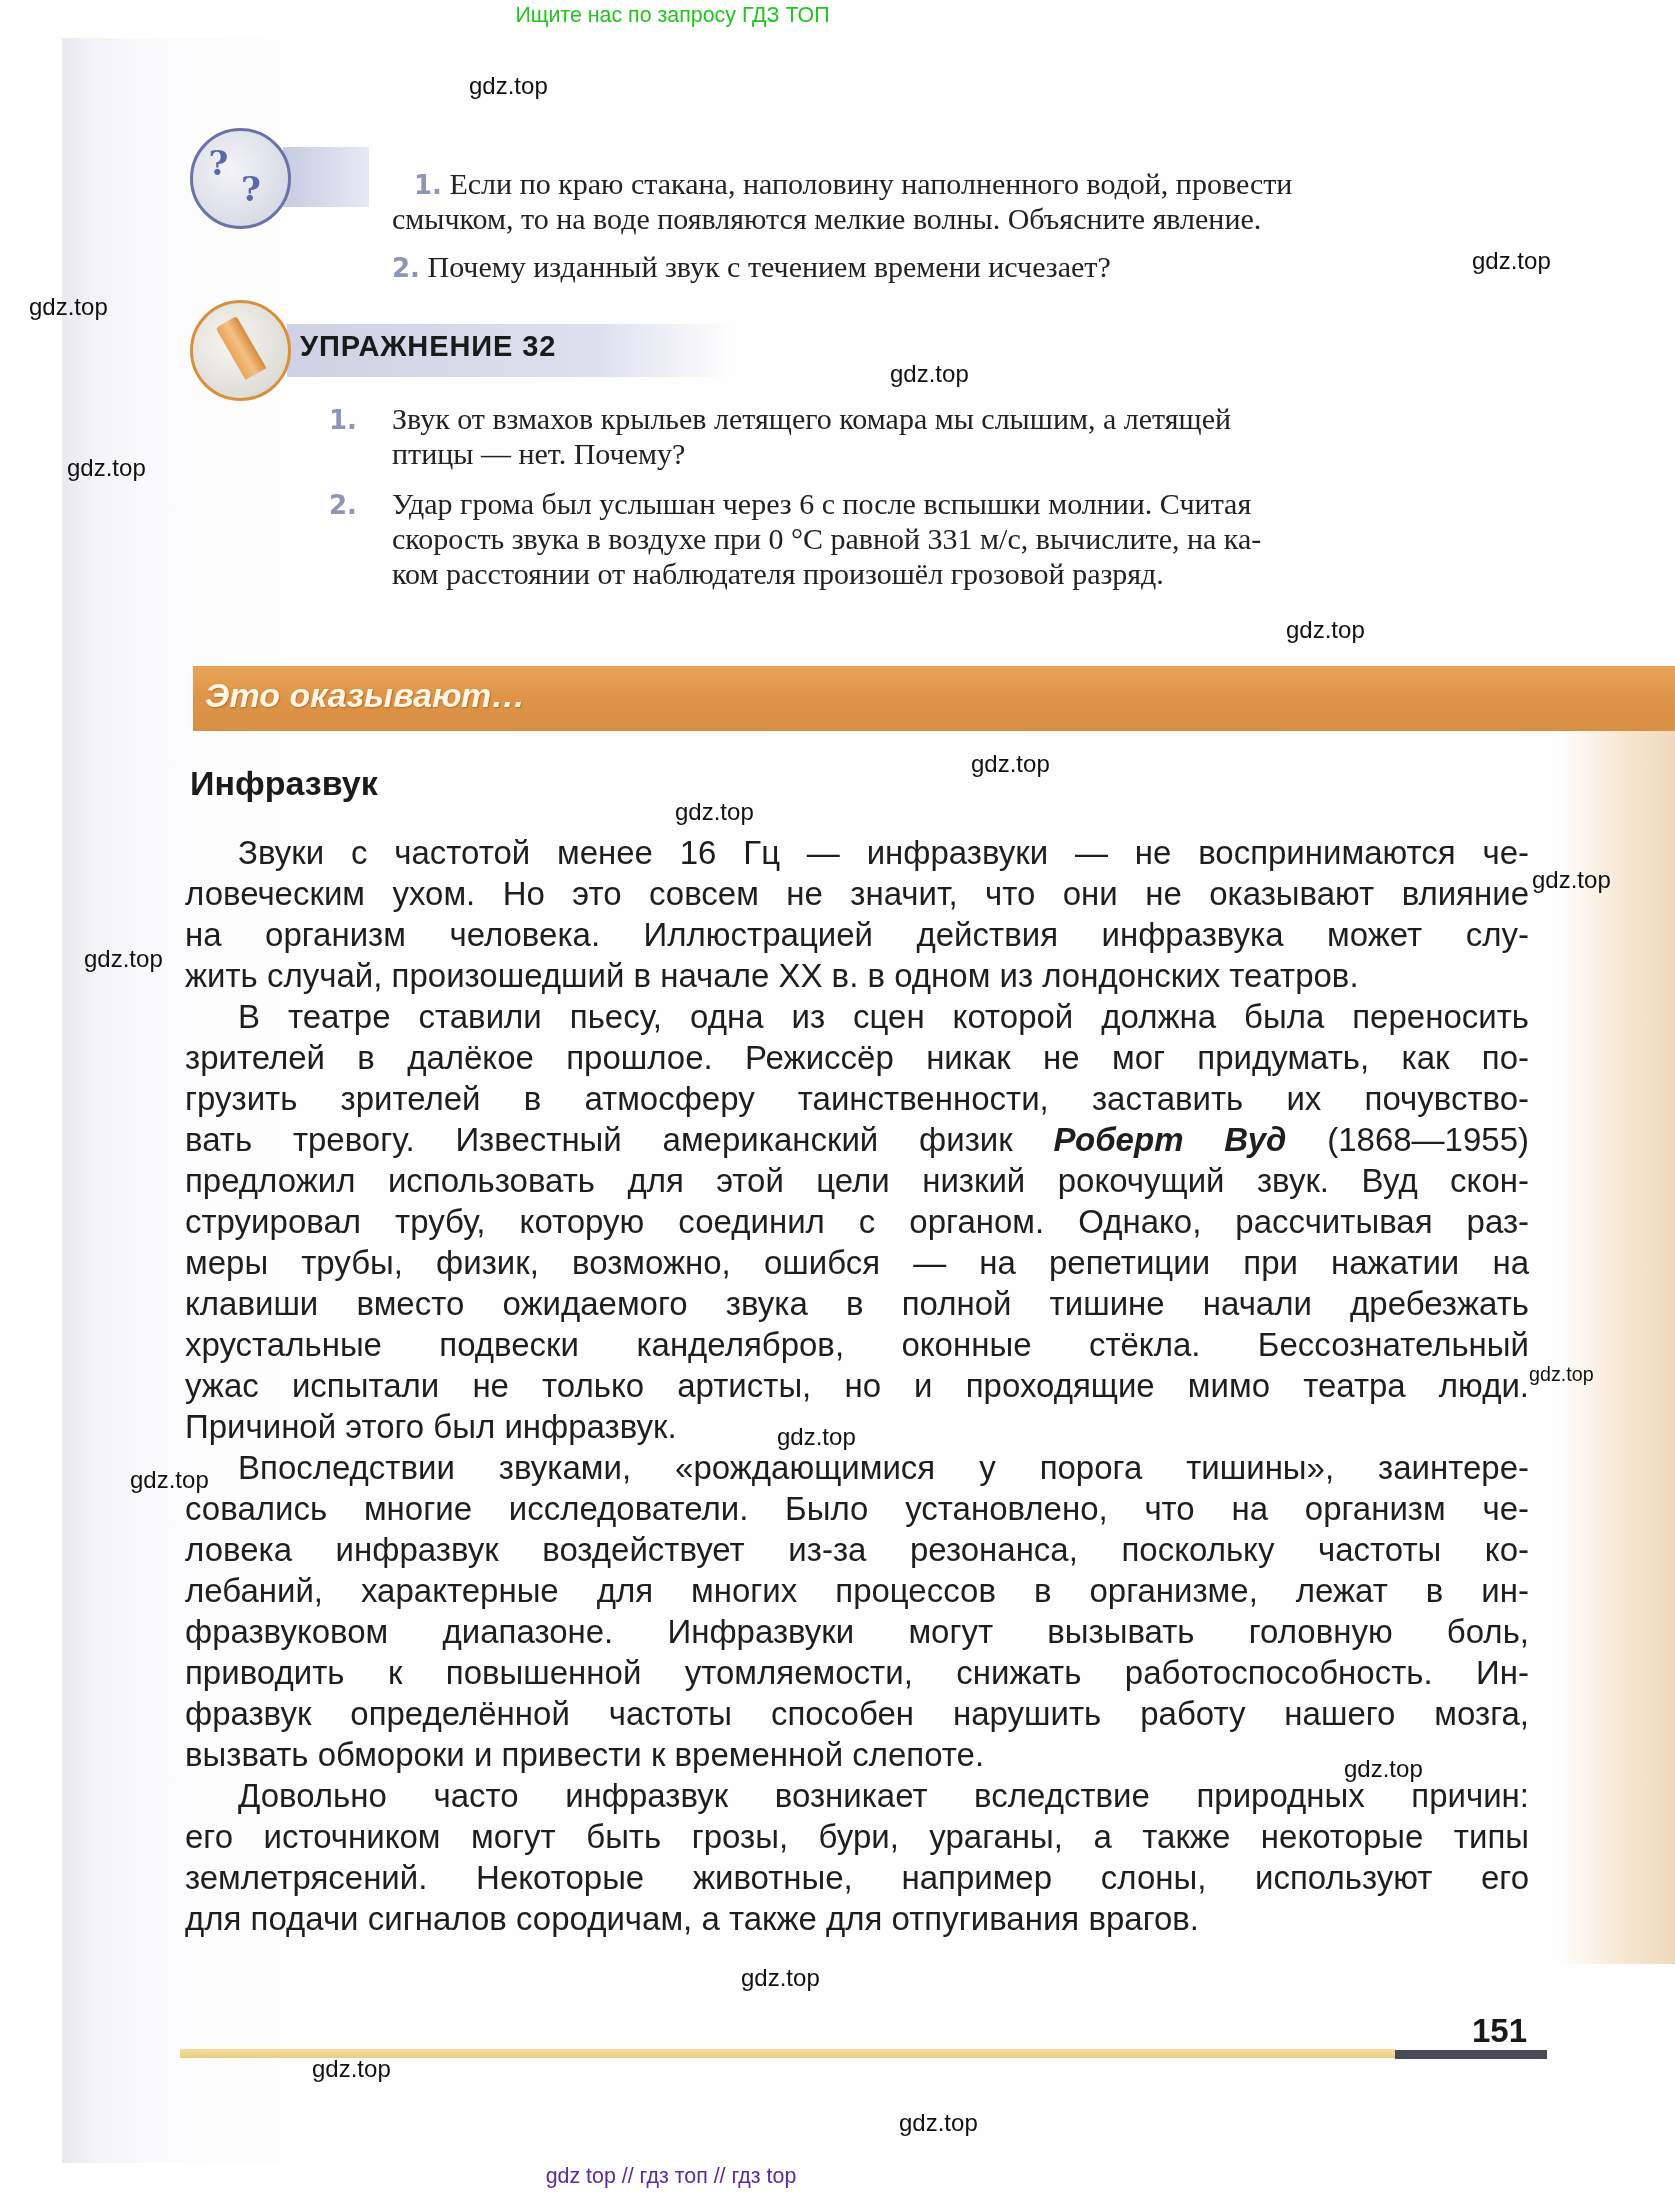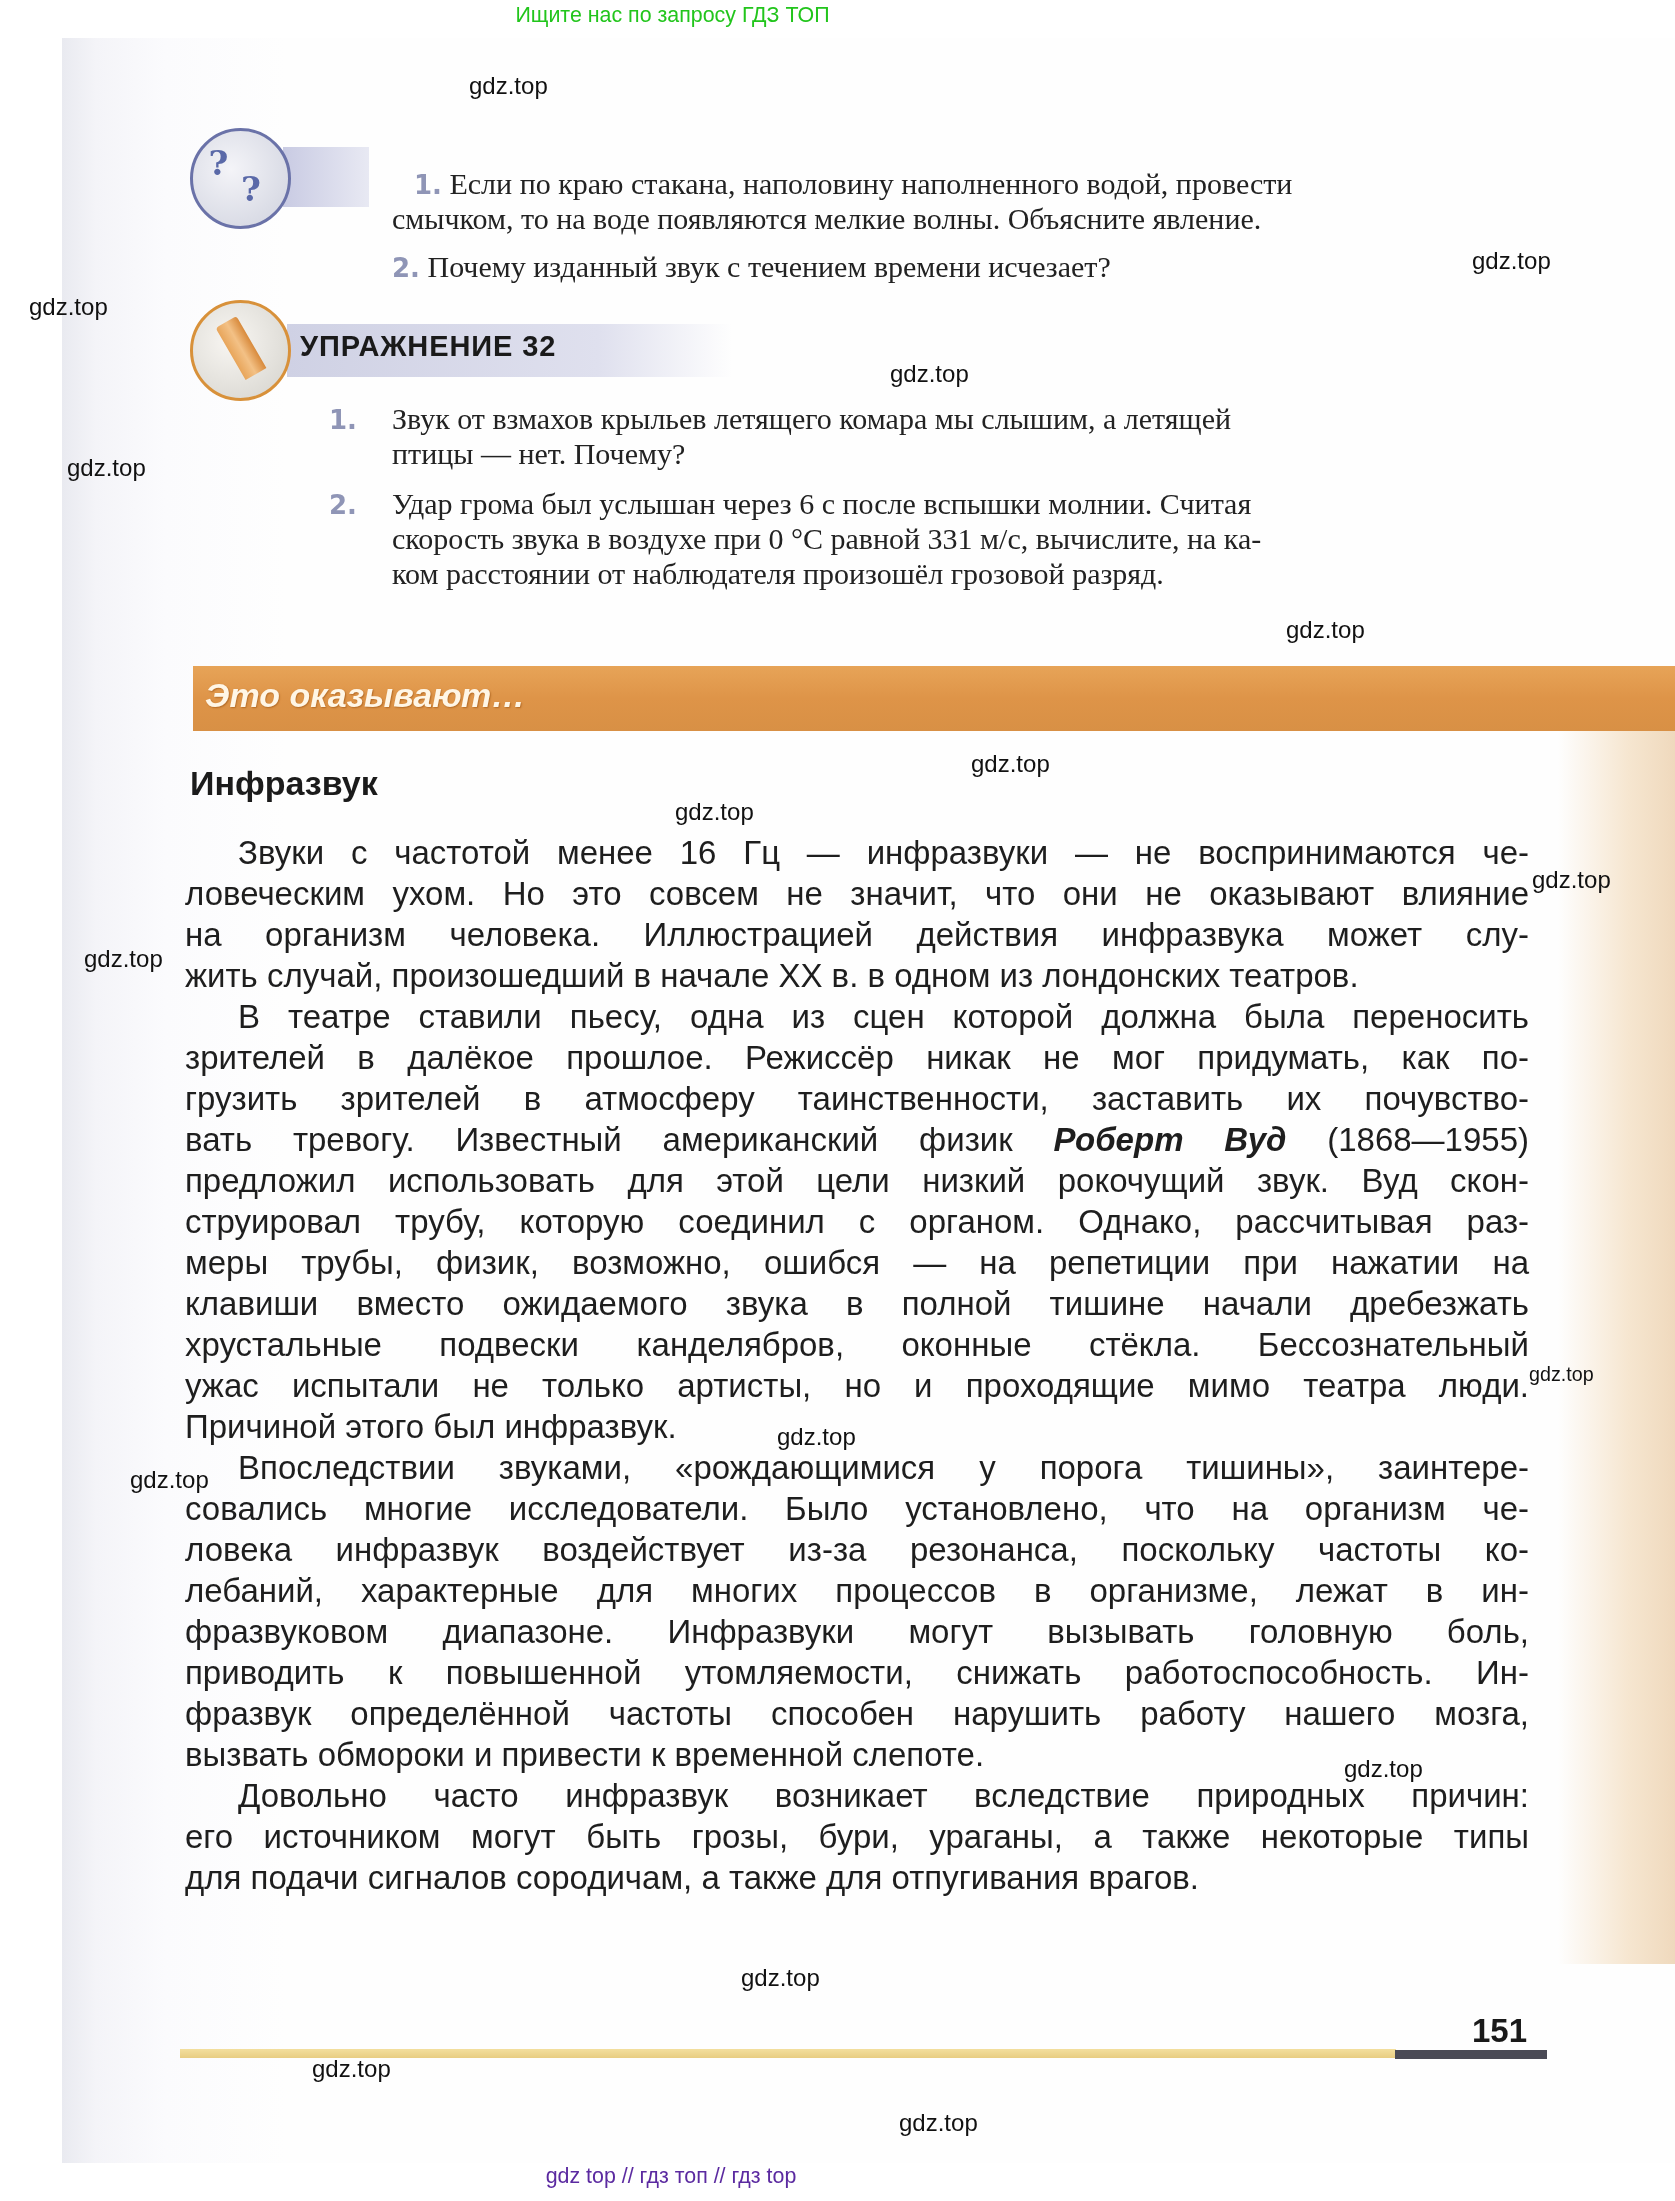--- a/index.html
+++ b/index.html
@@ -165,20 +165,21 @@
   <span class="line indent">Впоследствии звуками, «рождающимися у порога тишины», заинтере-</span>
   <span class="line">совались многие исследователи. Было установлено, что на организм че-</span>
   <span class="line">ловека инфразвук воздействует из-за резонанса, поскольку частоты ко-</span>
   <span class="line">лебаний, характерные для многих процессов в организме, лежат в ин-</span>
   <span class="line">фразвуковом диапазоне. Инфразвуки могут вызывать головную боль,</span>
   <span class="line">приводить к повышенной утомляемости, снижать работоспособность. Ин-</span>
   <span class="line">фразвук определённой частоты способен нарушить работу нашего мозга,</span>
   <span class="line last">вызвать обмороки и привести к временной слепоте.</span>
   <span class="line indent">Довольно часто инфразвук возникает вследствие природных причин:</span>
   <span class="line">его источником могут быть грозы, бури, ураганы, а также некоторые типы</span>
+  <span class="line">землетрясений. Некоторые животные, например слоны, используют его</span>
   <span class="line last">для подачи сигналов сородичам, а также для отпугивания врагов.</span>
 </div>
 
 <div class="page-number">151</div>
 <div class="footer-line"></div>
 <div class="footer-dark"></div>
 
 <div class="wm" style="left:469px;top:72px;">gdz.top</div>
 <div class="wm" style="left:1472px;top:247px;">gdz.top</div>
 <div class="wm" style="left:29px;top:293px;">gdz.top</div>

